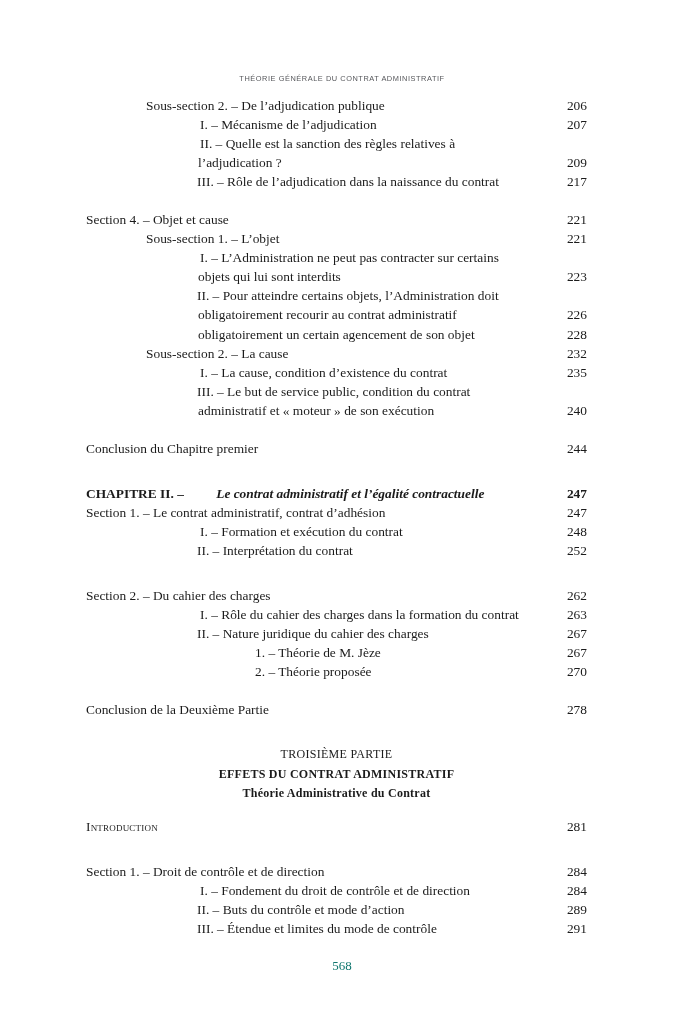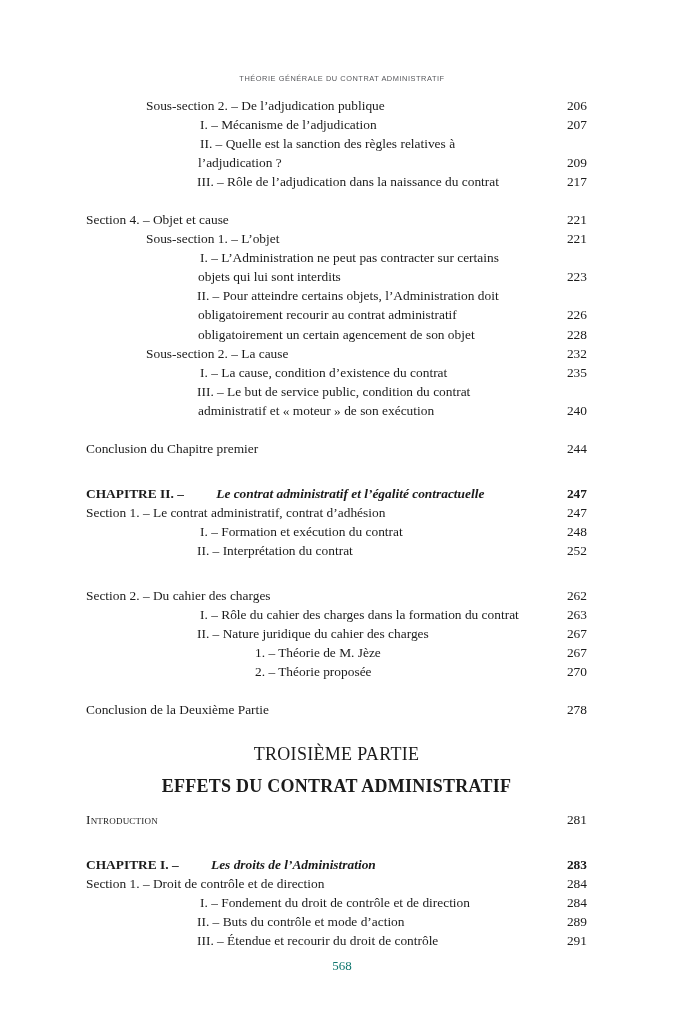--- a/index.html
+++ b/index.html
@@ -86,24 +86,23 @@
   .gap-md { height: 19px; }
   .gap-lg { height: 26px; }
 
   
   .part-block {
     text-align: center;
     margin-top: 26px;
     margin-bottom: 4px;
   }
   .part-block .part-line {
-    font-size: 18px;
+    font-size: 12px;
     line-height: 19.3px;
     letter-spacing: 0.3px;
-    margin-top: 12px;
   }
   .part-block .part-line.strong {
     font-weight: bold;
     letter-spacing: 0.25px;
   }
 
   
   .folio {
     position: absolute;
     top: 958px;
@@ -231,44 +230,41 @@
         <div class="page-no">270</div>
       </div>
       <div class="gap-md"></div>
       <div class="entry lvl-0">
         <div class="label">Conclusion de la Deuxième Partie</div>
         <div class="page-no">278</div>
       </div>
       <div class="part-block">
         <div class="part-line">TROISIÈME PARTIE</div>
         <div class="part-line strong">EFFETS DU CONTRAT ADMINISTRATIF</div>
+        <div class="part-line strong">Théorie Administrative du Contrat</div>
       </div>
       <div class="gap-sm"></div>
       <div class="entry lvl-0">
         <div class="label"><span class="smallcaps">Introduction</span></div>
         <div class="page-no">281</div>
       </div>
       <div class="gap-lg"></div>
       <div class="entry lvl-0">
-        <div class="label"><span class="bold">CHAPITRE I. – </span><span class="bolditalic">Les droits de l’Administration</span></div>
-        <div class="page-no bold">283</div>
-      </div>
-      <div class="entry lvl-0">
         <div class="label">Section 1. – Droit de contrôle et de direction</div>
         <div class="page-no">284</div>
       </div>
       <div class="entry lvl-2">
         <div class="label">I. – Fondement du droit de contrôle et de direction</div>
         <div class="page-no">284</div>
       </div>
       <div class="entry lvl-2 tight">
         <div class="label">II. – Buts du contrôle et mode d’action</div>
         <div class="page-no">289</div>
       </div>
       <div class="entry lvl-2 tight">
-        <div class="label">III. – Étendue et recourir du droit de contrôle</div>
+        <div class="label">III. – Étendue et limites du mode de contrôle</div>
         <div class="page-no">291</div>
       </div>
     </div>
 
   <div class="folio">568</div>
 
 </div>
 
 </body></html>

